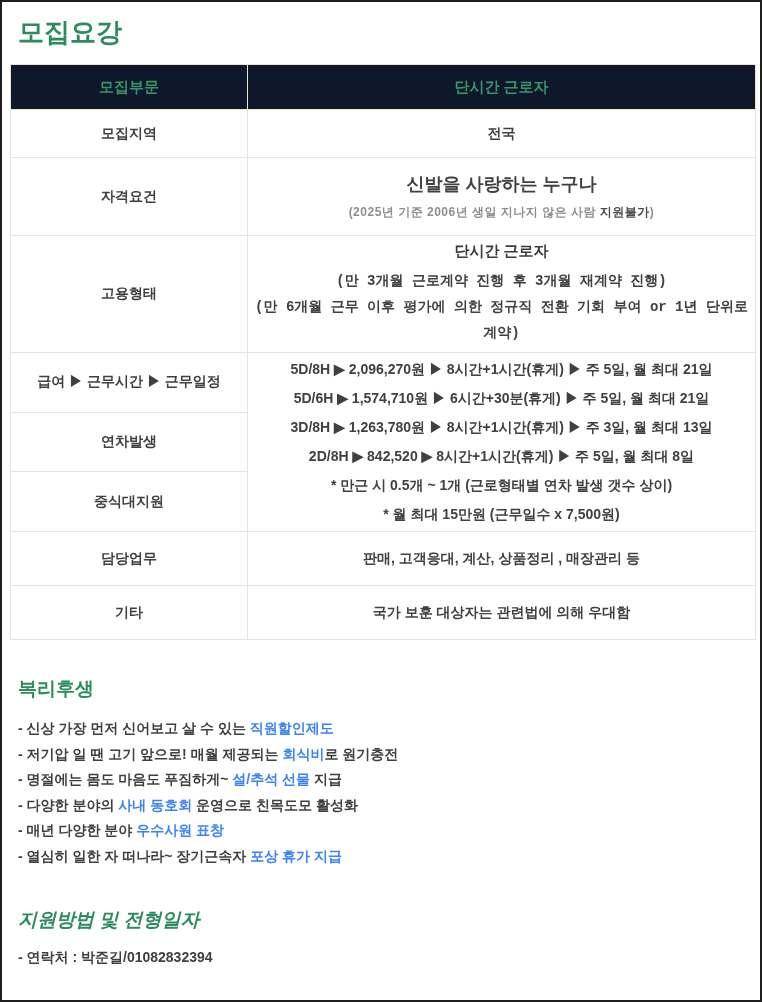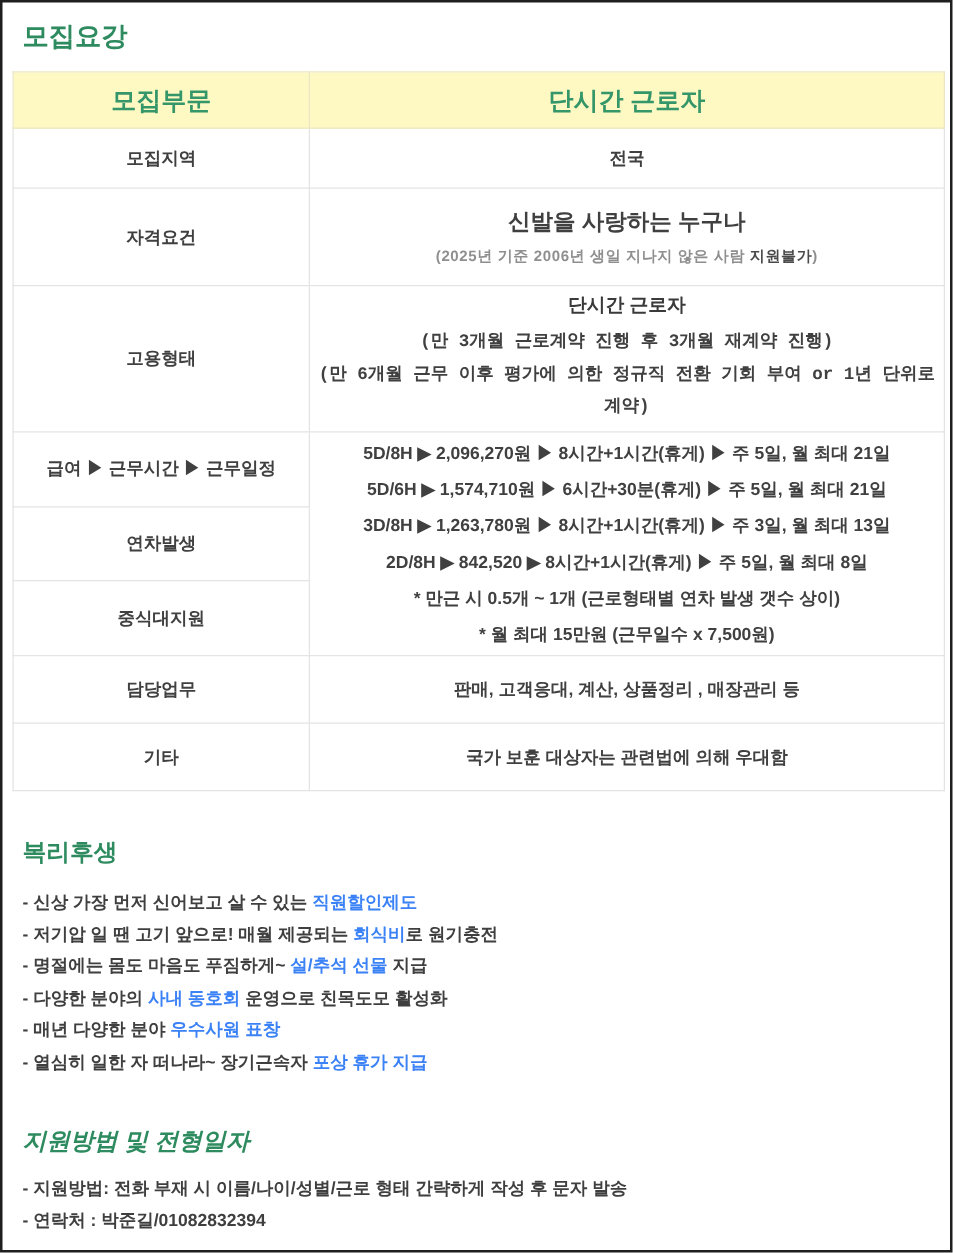--- a/index.html
+++ b/index.html
@@ -14,21 +14,21 @@
     color: #3f3f3f;
   }
   .page { padding: 0 6px; }
 
   
   h1.sec-title, h2.sec-title {
     color: #2e8b5f;
     font-weight: 700;
     margin: 0;
   }
-  h1.sec-title { font-size: 21px; padding: 13px 0 0 10px; }
+  h1.sec-title { font-size: 26px; padding: 13px 0 0 10px; }
   h2.sec-title { font-size: 19px; }
   #benefits-title { margin: 36px 0 14px 10px; }
   #apply-title   { margin: 38px 0 12px 10px; font-style: italic; }
 
   
   table.recruit {
     width: 746px;
     margin: 14px 0 0 2px;
     border-collapse: collapse;
     table-layout: fixed;
@@ -38,23 +38,23 @@
   }
   table.recruit col.c1 { width: 237px; }
   table.recruit th, table.recruit td {
     border: 1px solid #e4e4e4;
     text-align: center;
     vertical-align: middle;
     padding: 2px 6px;
   }
   table.recruit thead tr { height: 45px; }
   table.recruit th {
-    background: #fef9c3;
+    background: #0f172a;
     color: #35966a;
-    font-size: 20px;
+    font-size: 15px;
     font-weight: 700;
     border-color: #ece6c4;
   }
   table.recruit th + th { border-left: 1px dotted #faf6e2; }
   tr.r-region { height: 48px; }
   tr.r-qual   { height: 78px; }
   tr.r-emp    { height: 117px; }
   tr.r-m1, tr.r-m2, tr.r-m3 { height: 58px; }
   tr.r-duty   { height: 54px; }
   tr.r-etc    { height: 54px; }
@@ -150,17 +150,16 @@
     <div class="item"><span>- 신상 가장 먼저 신어보고 살 수 있는 </span><span class="hl">직원할인제도</span><span></span></div>
     <div class="item"><span>- 저기압 일 땐 고기 앞으로! 매월 제공되는 </span><span class="hl">회식비</span><span>로 원기충전</span></div>
     <div class="item"><span>- 명절에는 몸도 마음도 푸짐하게~ </span><span class="hl">설/추석 선물</span><span> 지급</span></div>
     <div class="item"><span>- 다양한 분야의 </span><span class="hl">사내 동호회</span><span> 운영으로 친목도모 활성화</span></div>
     <div class="item"><span>- 매년 다양한 분야 </span><span class="hl">우수사원 표창</span><span></span></div>
     <div class="item"><span>- 열심히 일한 자 떠나라~ 장기근속자 </span><span class="hl">포상 휴가 지급</span><span></span></div>
   </div>
 
   <h2 class="sec-title" id="apply-title">지원방법 및 전형일자</h2>
   <div class="list">
-    <div class="item">- 지원방법: 전화 부재 시 이름/나이/성별/근로 형태 간략하게 작성 후 문자 발송</div>
     <div class="item">- 연락처 : 박준길/01082832394</div>
   </div>
 
 </div>
 
 </body></html>

